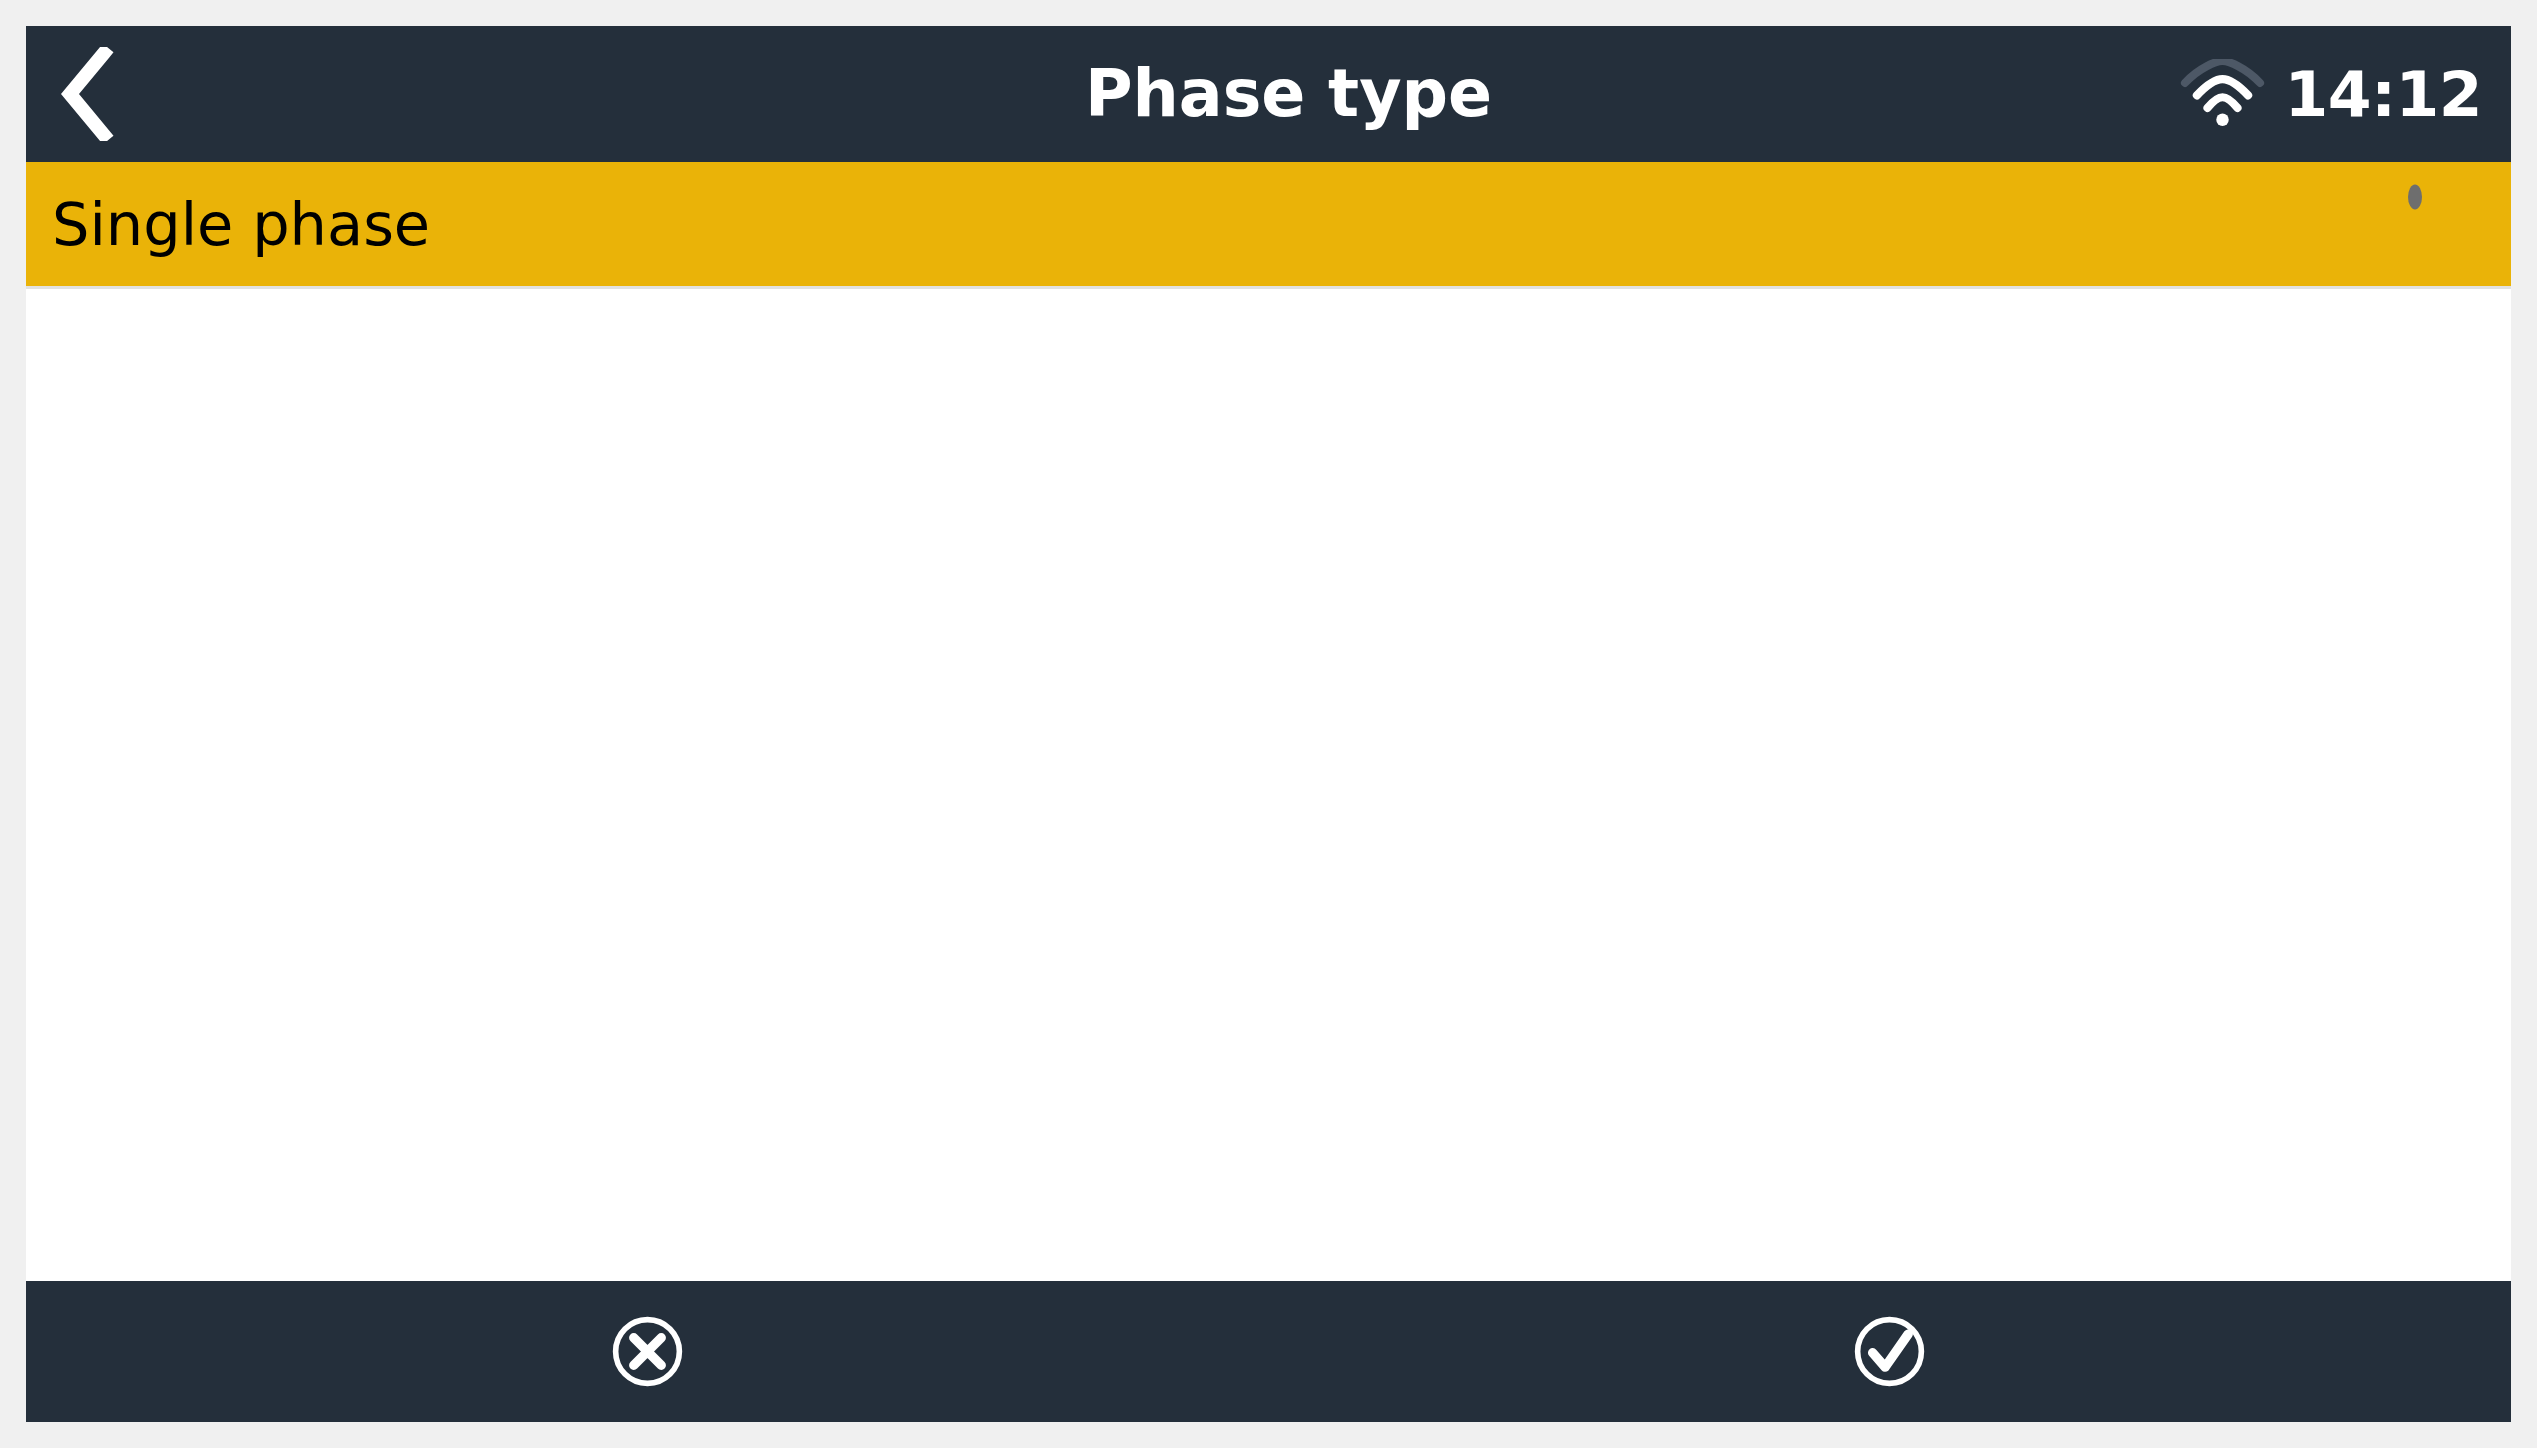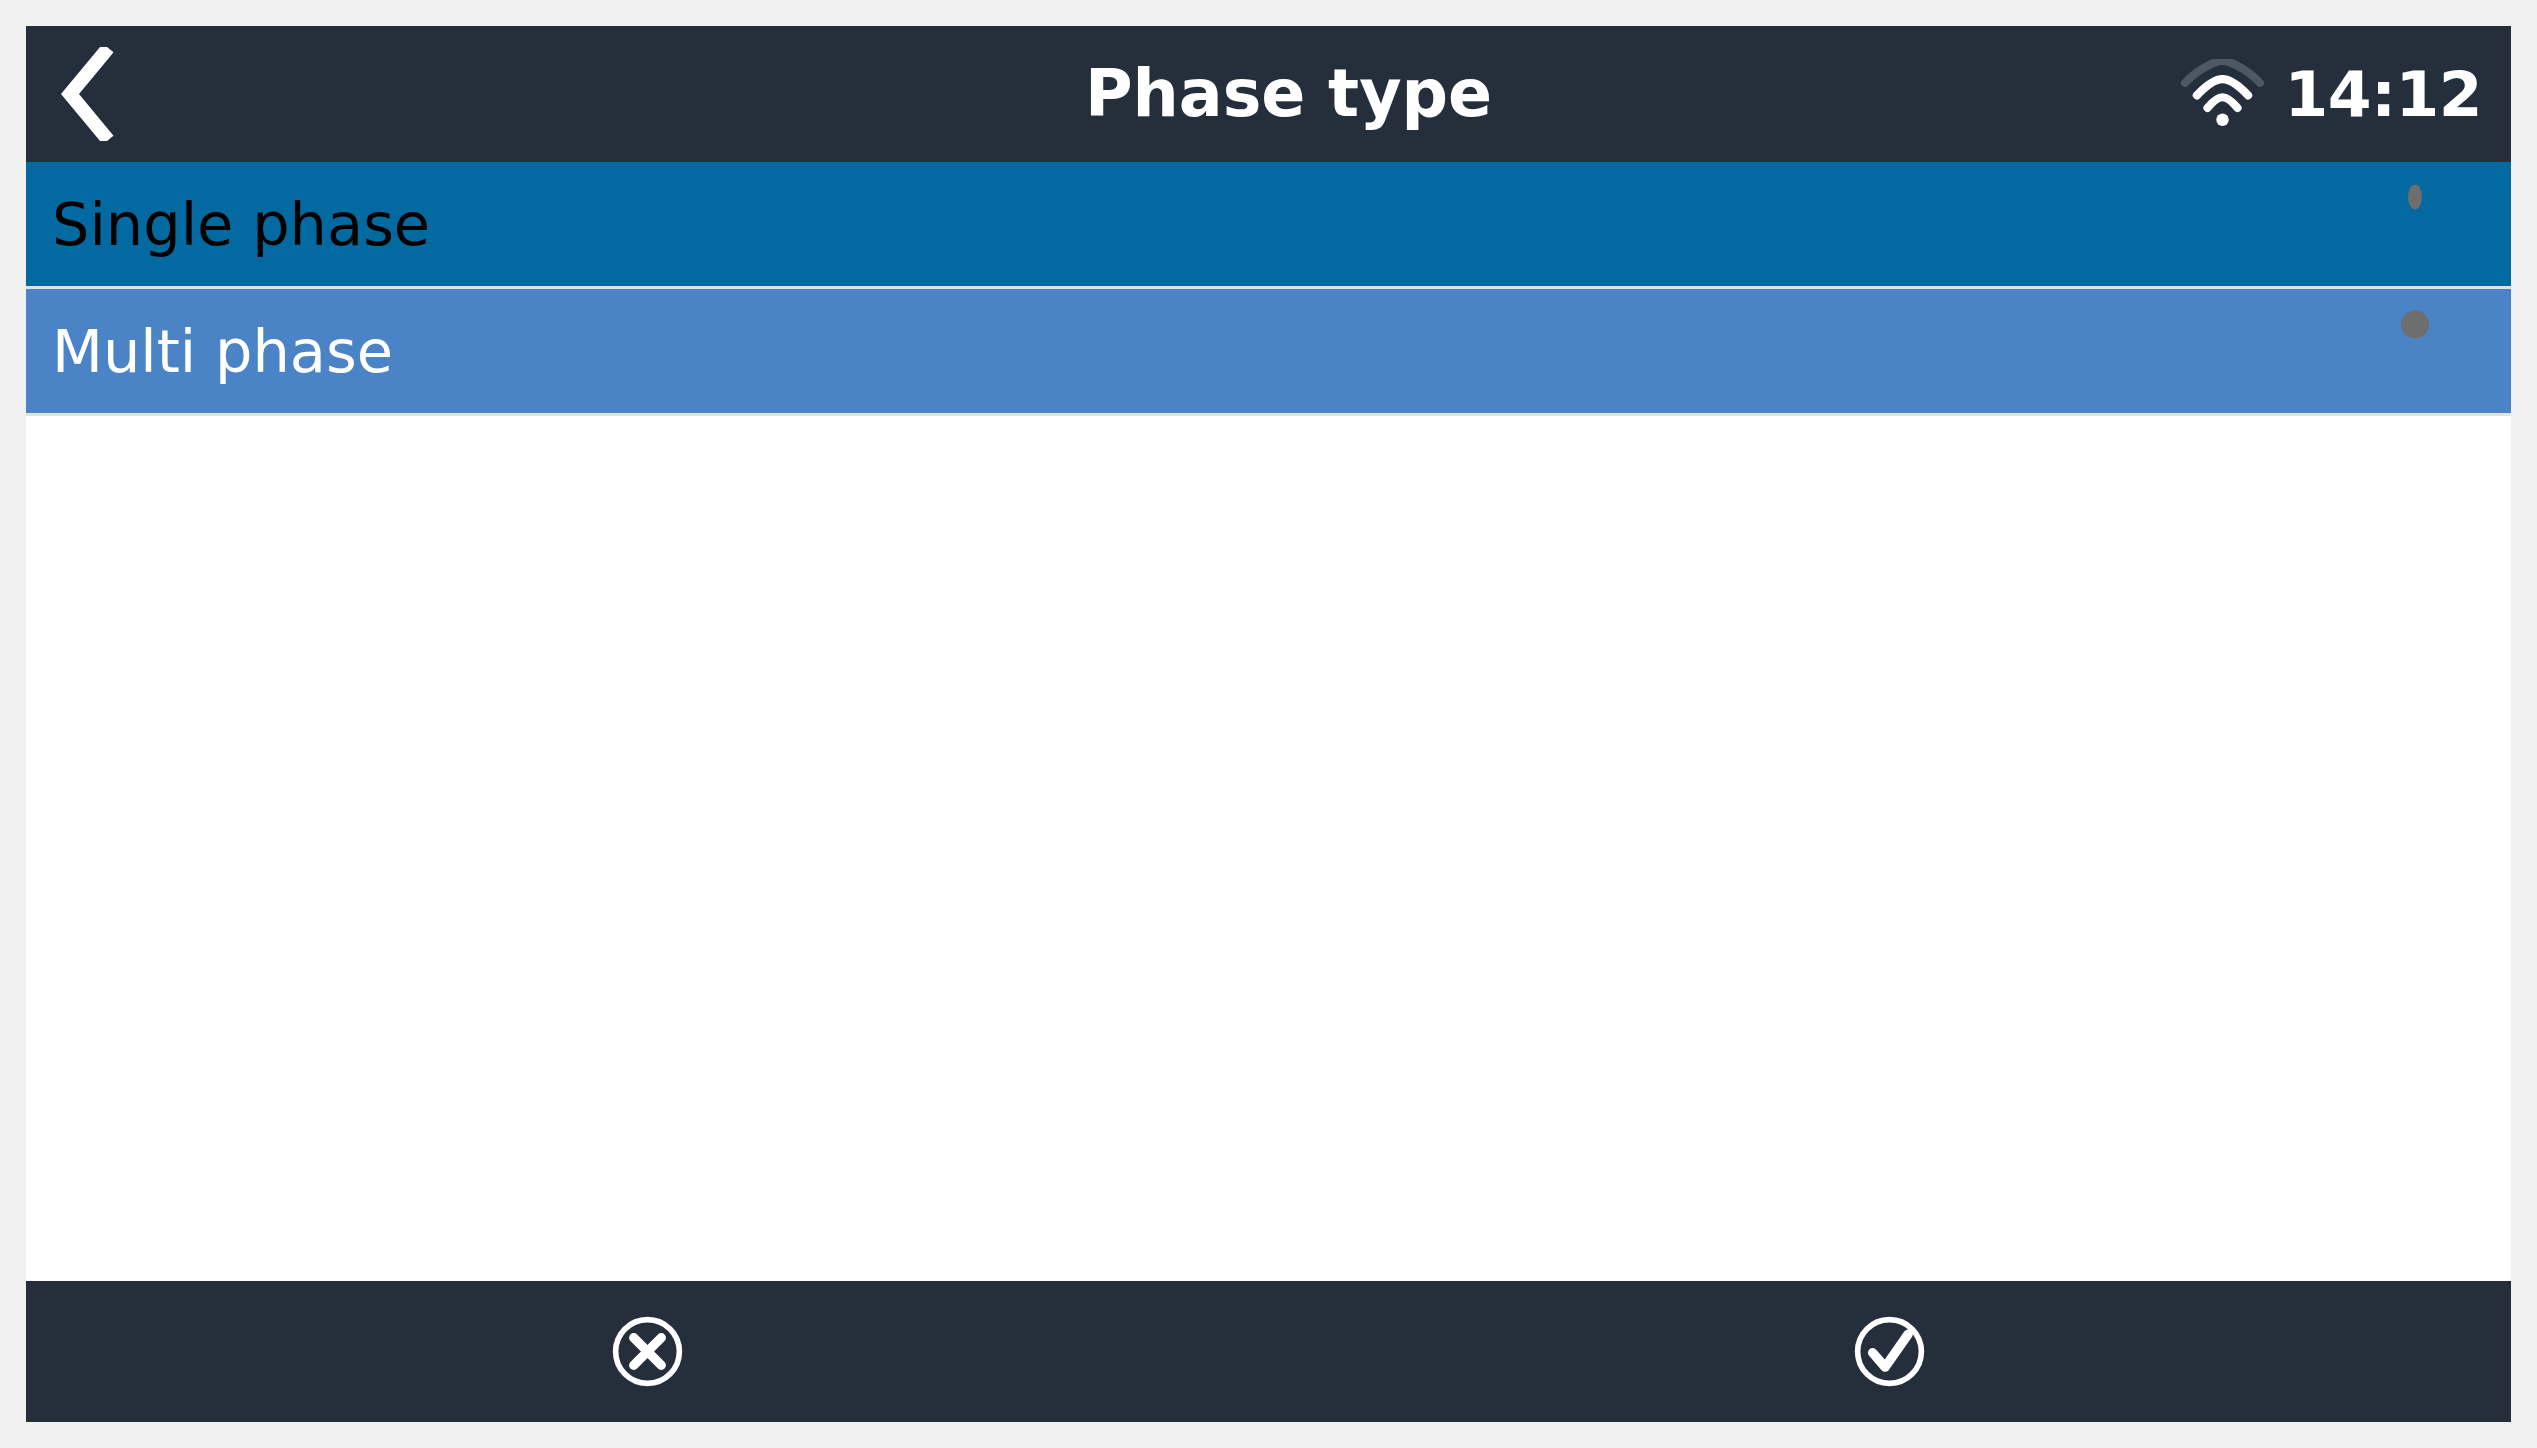--- a/index.html
+++ b/index.html
@@ -106,21 +106,21 @@
   }
 
   .option-row {
     position: relative;
     width: 2485px;
     height: 127px;
     box-sizing: border-box;
     border-bottom: 3.8px solid #e2e2e0;
     display: flex;
     align-items: center;
-    background: #0369a1;
+    background: #eab308;
   }
   .option-row.selected {
     background: #4a84c6;
   }
 
   .option-label {
     margin-left: 26px;
     font-size: 59px;
     color: #000000;
     line-height: 1;
@@ -219,26 +219,20 @@
 
     <div class="option-list">
 
       <div class="option-row">
         <span class="option-label">Single phase</span>
         <span class="radio-slot">
           <span class="radio"></span>
         </span>
       </div>
 
-      <div class="option-row selected">
-        <span class="option-label">Multi phase</span>
-        <span class="radio-slot">
-          <span class="radio checked"></span>
-        </span>
-      </div>
 
     </div>
 
     <div class="action-bar">
 
       <div class="action-button">
         <span>
           <svg width="75" height="75" viewBox="0 0 120 120" fill="none" xmlns="http://www.w3.org/2000/svg">
             <circle cx="60" cy="60" r="51" stroke="#ffffff" stroke-width="9" fill="none"></circle>
             <path d="M38 38 L82 82 M82 38 L38 82" stroke="#ffffff" stroke-width="15" stroke-linecap="round"></path>

